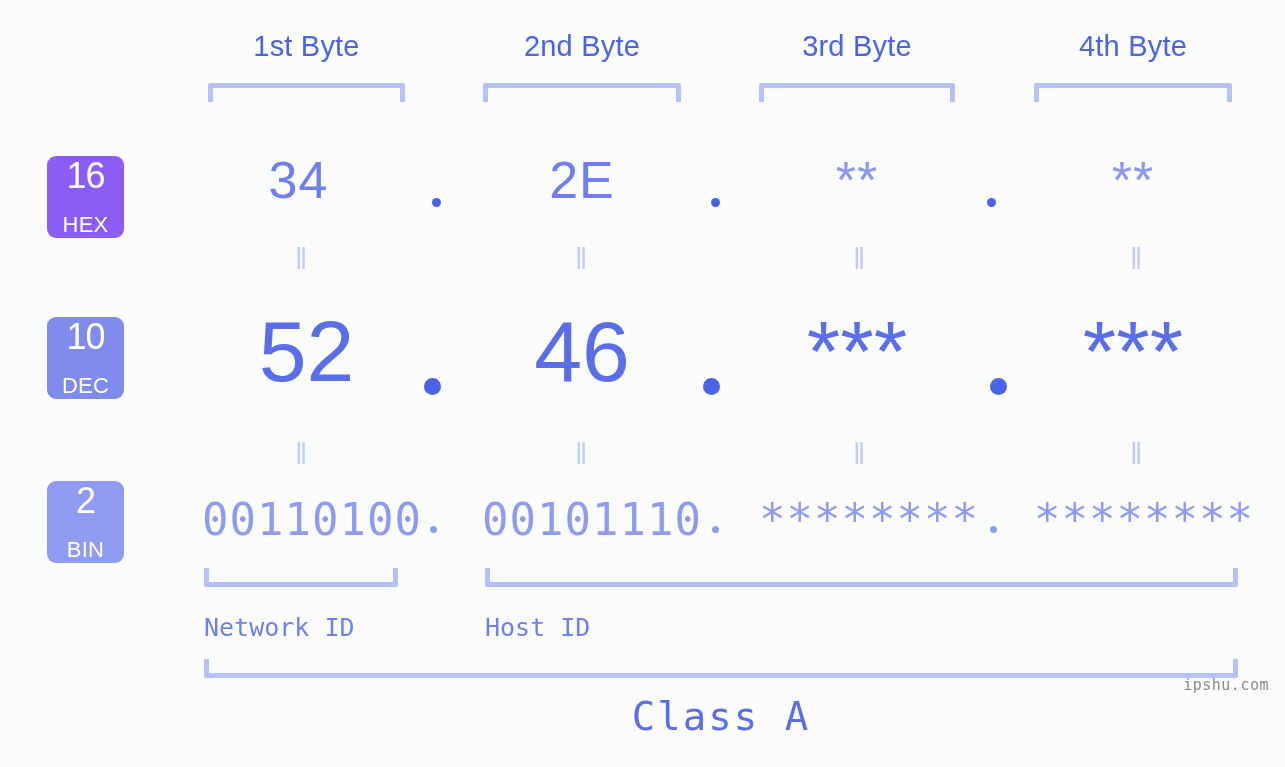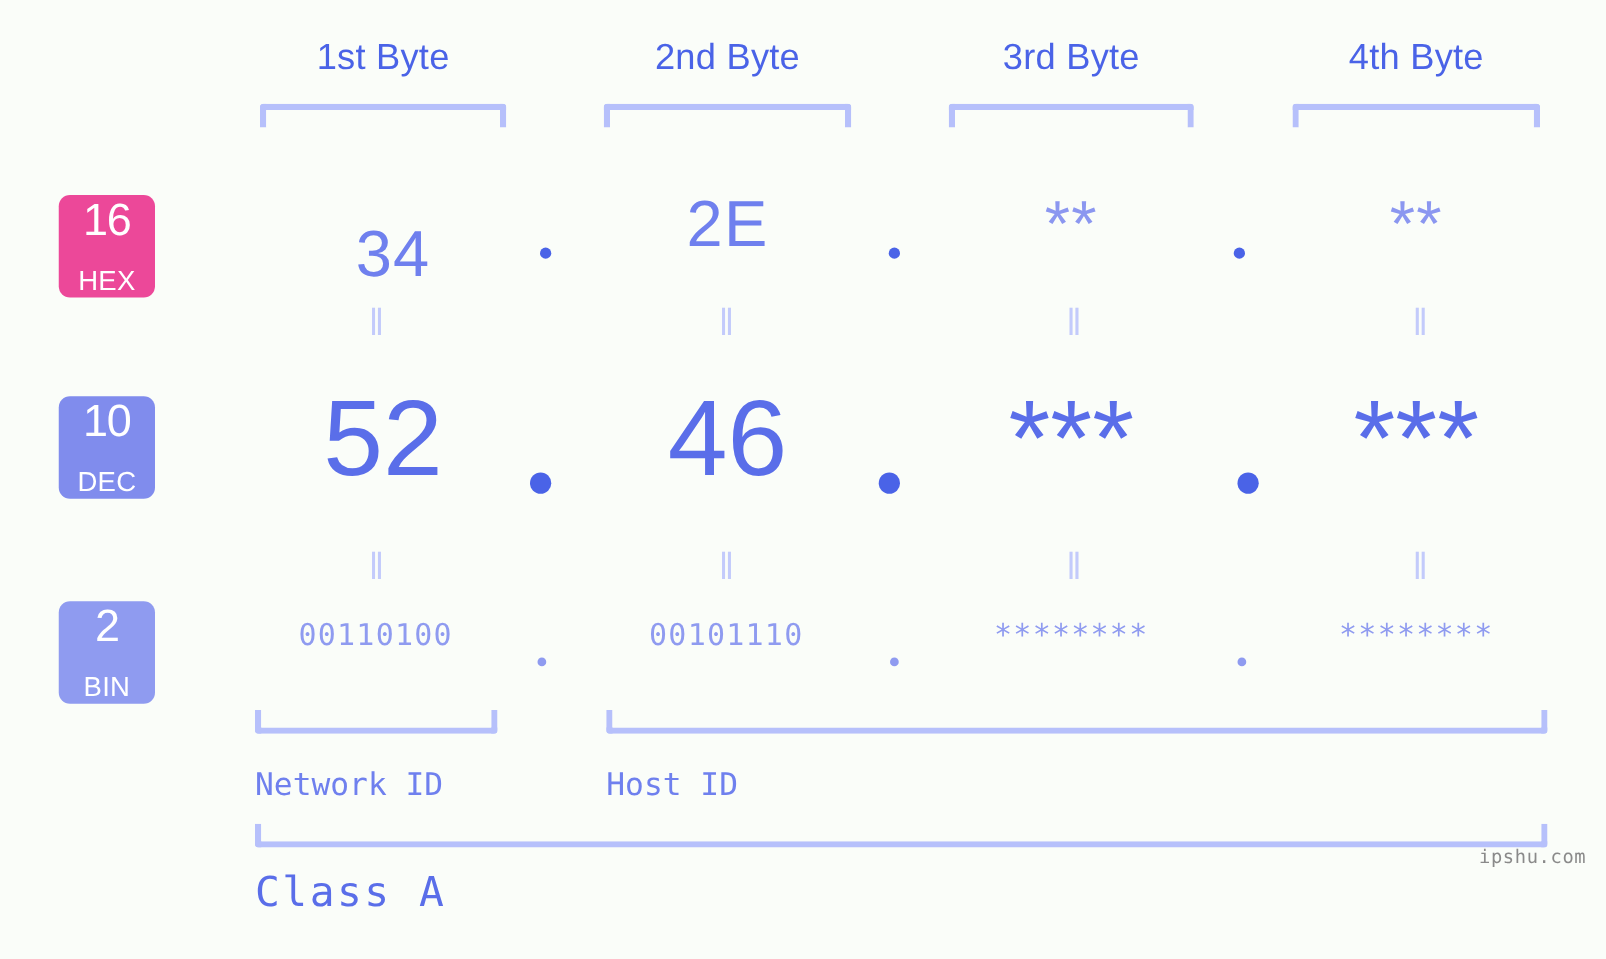--- a/index.html
+++ b/index.html
@@ -63,21 +63,21 @@
   .cell {
     position: absolute;
     text-align: center;
     white-space: nowrap;
     color: #6f80ee;
     font-family: "Liberation Sans", sans-serif;
   }
   .row-hex .cell { font-size: 52px; top: 150px; letter-spacing: 1px; }
   .row-dec .cell { font-size: 86px; top: 302px; letter-spacing: 0px; font-weight: 400; color: #5a6ee9; }
   .row-bin .cell {
-    font-size: 24px; top: 494px;
+    font-size: 44px; top: 494px;
     font-family: "DejaVu Sans Mono", monospace;
     letter-spacing: 1px; color: #8f9bf0;
   }
   .row-hex .cell.masked { color: #8b97f0; }
   .row-dec .cell.masked { color: #5a6ee9; }
 
   
   .dot {
     position: absolute;
     border-radius: 50%;
@@ -105,22 +105,23 @@
     position: absolute;
     font-family: "DejaVu Sans Mono", monospace;
     font-size: 25px;
     color: #6f80ee;
     text-align: left;
     white-space: nowrap;
   }
   .class-label {
     position: absolute;
     font-family: "DejaVu Sans Mono", monospace;
-    font-size: 33px;
+    font-size: 39px;
     color: #5a6ee9;
+    text-align: center;
     white-space: nowrap;
     letter-spacing: 2px;
   }
   .watermark {
     position: absolute;
     right: 16px;
     top: 676px;
     font-family: "DejaVu Sans Mono", monospace;
     font-size: 15px;
     color: #8a8a8a;
@@ -135,35 +136,35 @@
   <div class="byte-label" style="left:208px; width:197px;">1st Byte</div>
   <div class="byte-label" style="left:483px; width:198px;">2nd Byte</div>
   <div class="byte-label" style="left:759px; width:196px;">3rd Byte</div>
   <div class="byte-label" style="left:1034px; width:198px;">4th Byte</div>
 
   <div class="bracket-down" style="left:208px; top:83px; width:197px;"></div>
   <div class="bracket-down" style="left:483px; top:83px; width:198px;"></div>
   <div class="bracket-down" style="left:759px; top:83px; width:196px;"></div>
   <div class="bracket-down" style="left:1034px; top:83px; width:198px;"></div>
 
-  <div class="badge" style="top:156px; background:#ec4899;">
+  <div class="badge" style="top:156px; background:#8b5cf6;">
     <span class="num">16</span>
     <span class="name">HEX</span>
   </div>
   <div class="badge" style="top:317px; background:#808ced;">
     <span class="num">10</span>
     <span class="name">DEC</span>
   </div>
   <div class="badge" style="top:481px; background:#8f9bf0;">
     <span class="num">2</span>
     <span class="name">BIN</span>
   </div>
 
   <div class="row-hex">
-    <div class="cell" style="left:216px; width:197px;margin-top:24px;">34</div>
+    <div class="cell" style="left:200px; width:197px;">34</div>
     <div class="dot hex" style="left:432px;"></div>
     <div class="cell" style="left:483px; width:198px;">2E</div>
     <div class="dot hex" style="left:711px;"></div>
     <div class="cell masked" style="left:759px; width:196px;">**</div>
     <div class="dot hex" style="left:987px;"></div>
     <div class="cell masked" style="left:1034px; width:198px;">**</div>
   </div>
 
   <div class="eq" style="left:295px; top:246px;"></div>
   <div class="eq" style="left:575px; top:246px;"></div>

